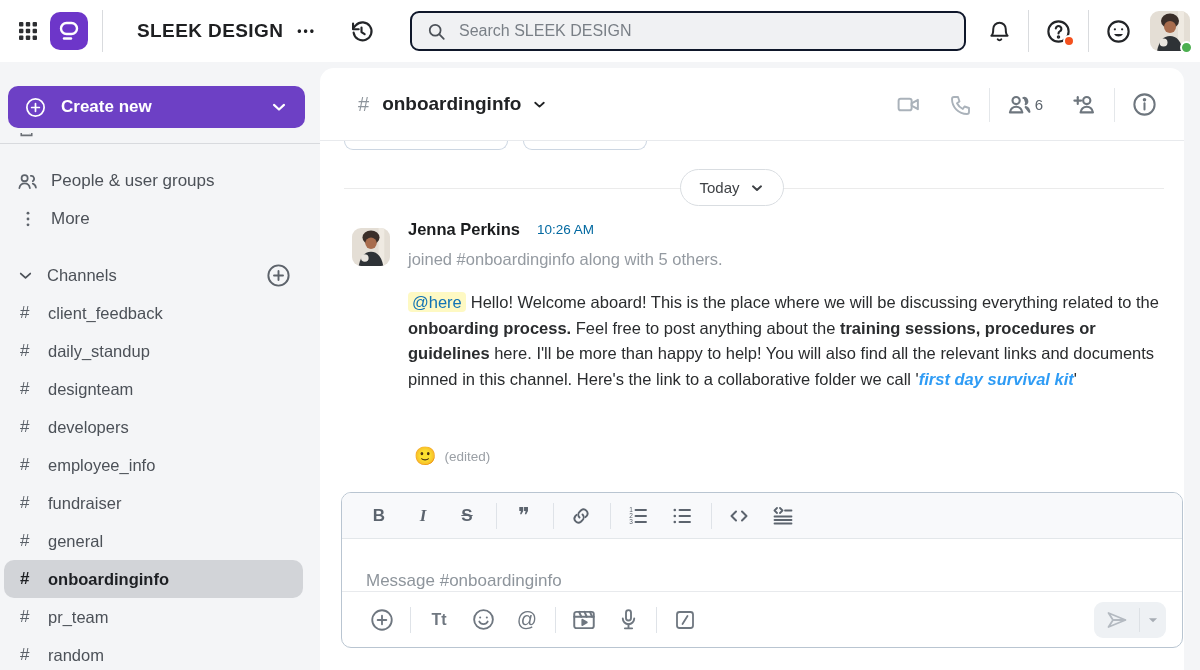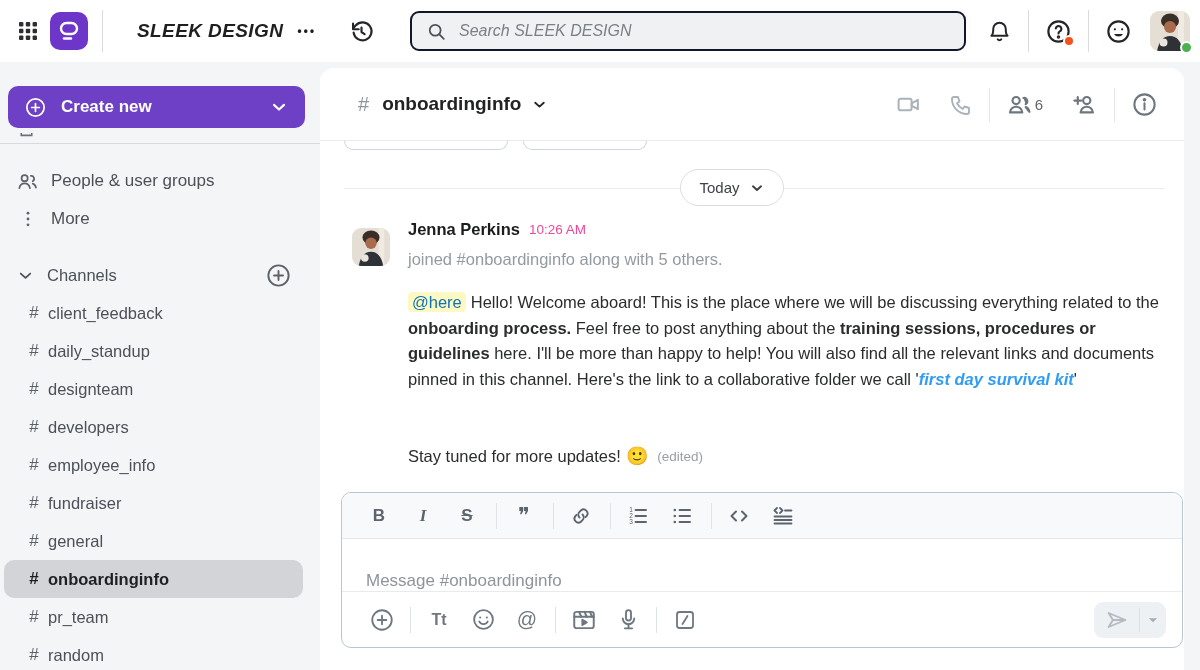--- a/index.html
+++ b/index.html
@@ -1,21 +1,21 @@
 <!DOCTYPE html>
 <html><head>
 <meta charset="utf-8">
 <style>
   * { margin:0; padding:0; box-sizing:border-box; }
   html,body { width:1200px; height:670px; overflow:hidden;
     font-family:"Liberation Sans", sans-serif; background:#f4f5f7; }
 
   
   .topbar { position:absolute; left:0; top:0; width:1200px; height:62px;
-    background:#ffffff; display:flex; align-items:center;font-style:italic; }
+    background:#ffffff; display:flex; align-items:center; }
   .grid-btn { margin-left:14px; width:28px; height:28px; display:flex;
     align-items:center; justify-content:center; color:#2c2e31; cursor:pointer; }
   .app-logo { margin-left:8px; width:38px; height:38px; border-radius:10px;
     background:#6d36c9; display:flex; align-items:center; justify-content:center; }
   .tb-divider { width:1px; height:42px; background:#d9dbde; margin:0 0 0 14px; }
   .ws-title { margin-left:34px; font-size:19px; font-weight:700;
     letter-spacing:.4px; color:#1e1f21; }
   .ws-ellipsis { margin-left:14px; font-size:12px; font-weight:700;
     letter-spacing:2px; color:#1e1f21; cursor:pointer; }
   .history-btn { margin-left:32px; color:#232528; cursor:pointer; display:flex; }
@@ -27,21 +27,21 @@
     display:flex; align-items:center; }
   .tb-icon { position:relative; color:#232528; display:flex; cursor:pointer; }
   .dot-badge { position:absolute; right:-3px; bottom:-2px; width:12px; height:12px;
     border-radius:50%; background:#f4511e; border:2px solid #fff; }
   .avatar-wrap { position:relative; width:40px; height:40px; margin-left:18px; cursor:pointer; }
   .avatar-wrap svg { border-radius:9px; display:block; }
   .online-dot { position:absolute; right:-3px; bottom:-3px; width:13px; height:13px;
     border-radius:50%; background:#4caf50; border:2px solid #fff; }
 
   
-  .sidebar { position:absolute; left:0; top:62px; width:320px; height:608px;text-align:center; }
+  .sidebar { position:absolute; left:0; top:62px; width:320px; height:608px; }
   .create-btn { position:absolute; left:8px; top:24px; width:297px; height:42px;
     border-radius:10px; background:#6d40c5; color:#fff; display:flex;
     align-items:center; cursor:pointer; }
   .create-btn .lbl { margin-left:14px; font-size:17px; font-weight:700; }
   .create-btn .chev { position:absolute; right:16px; display:flex; }
   .files-clip { position:absolute; left:0; top:71px; width:320px; height:10px;
     overflow:hidden; }
   .files-clip .inner { margin-top:-16px; display:flex; align-items:center;
     padding-left:16px; color:#6b7076; }
   .files-clip .txt { margin-left:12px; font-size:16.5px; color:#6b7076; }
@@ -91,21 +91,21 @@
     background:#fff; border:1px solid #d9dde1; border-radius:19px; display:flex;
     align-items:center; justify-content:center; gap:9px; cursor:pointer;
     font-size:15px; color:#3f4246; }
 
   .msg-avatar { position:absolute; left:32px; top:160px; width:38px; height:38px;
     cursor:pointer; }
   .msg-avatar svg { border-radius:9px; display:block; }
   .msg-head { position:absolute; left:88px; top:152px; display:flex;
     align-items:center; }
   .msg-author { font-size:16.5px; font-weight:700; color:#1a1c1e; cursor:pointer; }
-  .msg-time { margin-left:9px; font-size:13.5px; color:#ec4899; }
+  .msg-time { margin-left:17px; font-size:13.5px; color:#0369a1; }
   .msg-sub { position:absolute; left:88px; top:182px; font-size:16.5px; color:#949aa1; }
   .msg-body { position:absolute; left:88px; top:222px; width:765px;
     font-size:16.5px; line-height:25.5px; color:#2a2c2e; }
   .mention { background:#fef9c3; color:#1173b5; padding:1px 4px; border-radius:4px;
     margin-right:5px; cursor:pointer; }
   .bseg-b { font-weight:700; }
   .msg-link { color:#2f9cf5; font-weight:700; font-style:italic; cursor:pointer; }
   .msg-line2 { position:absolute; left:88px; top:377px; font-size:16.5px;
     color:#2a2c2e; display:flex; align-items:center; }
   .emoji { font-size:18px; margin-left:6px; }
@@ -415,21 +415,20 @@
     <span class="msg-author">Jenna Perkins</span>
     <span class="msg-time">10:26 AM</span>
   </div>
   <div class="msg-sub">joined #onboardinginfo along with 5 others.</div>
 
   <div class="msg-body">
     <span class="mention">@here</span><span>Hello! Welcome aboard! This is the place where we will be discussing everything related to the </span><span class="seg-b bseg-b" style="font-weight:700;">onboarding process.</span><span> Feel free to post anything about the </span><span style="font-weight:700;">training sessions, procedures or guidelines</span><span> here. I'll be more than happy to help! You will also find all the relevant links and documents pinned in this channel. Here's the link to a collaborative folder we call '</span><span class="msg-link">first day survival kit</span><span>'</span>
   </div>
 
   <div class="msg-line2">
-    <span>Stay tuned for more updates!</span>
     <span class="emoji">🙂</span>
     <span class="edited">(edited)</span>
   </div>
 
   <div class="composer">
     <div class="comp-toolbar">
       <span class="t-item t-b">B</span>
       <span class="t-item t-i">I</span>
       <span class="t-item t-s">S</span>
       <span class="t-div"></span>

